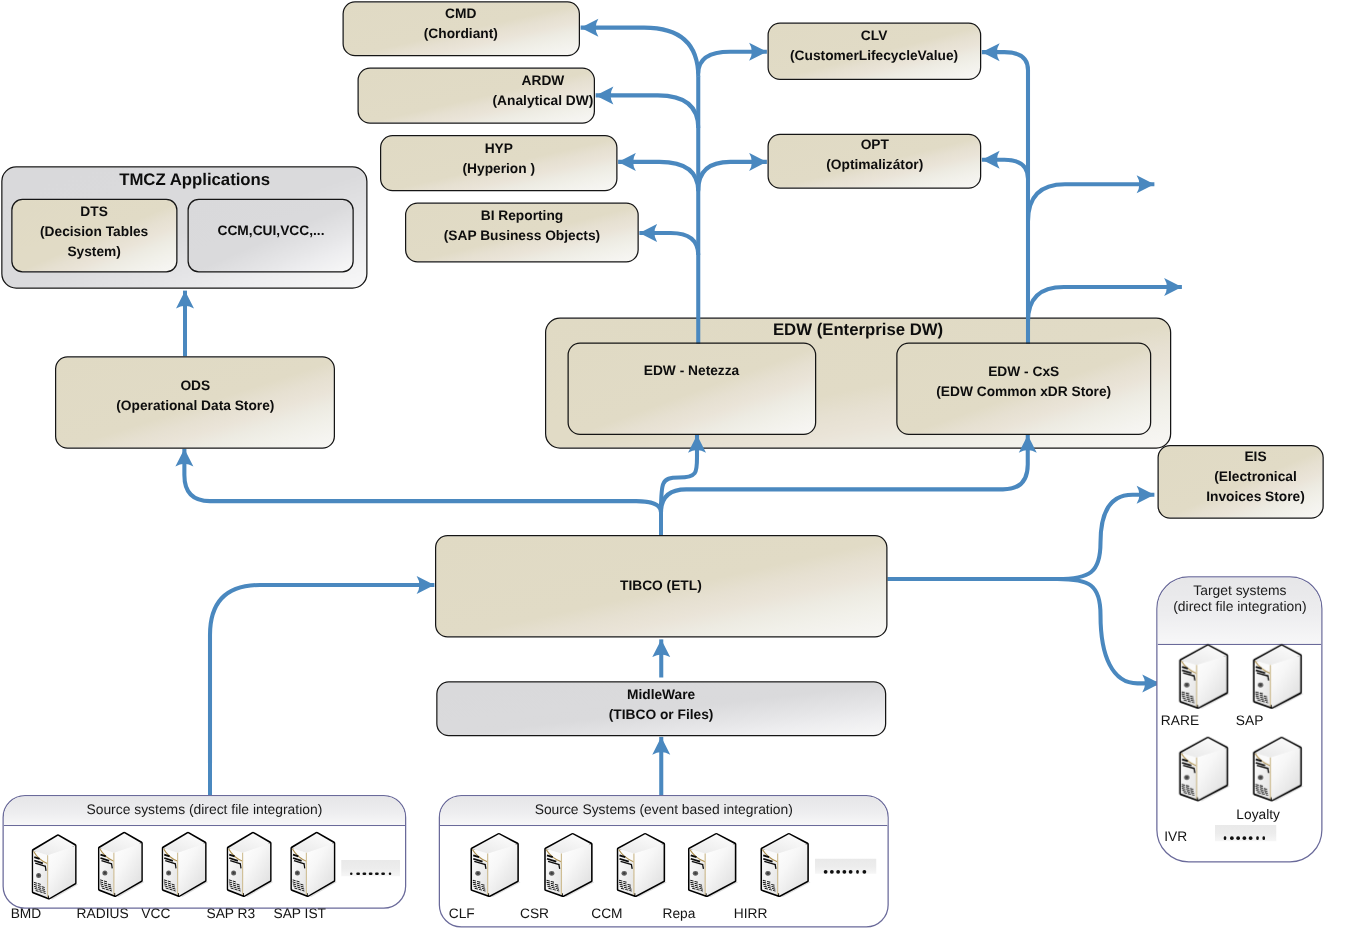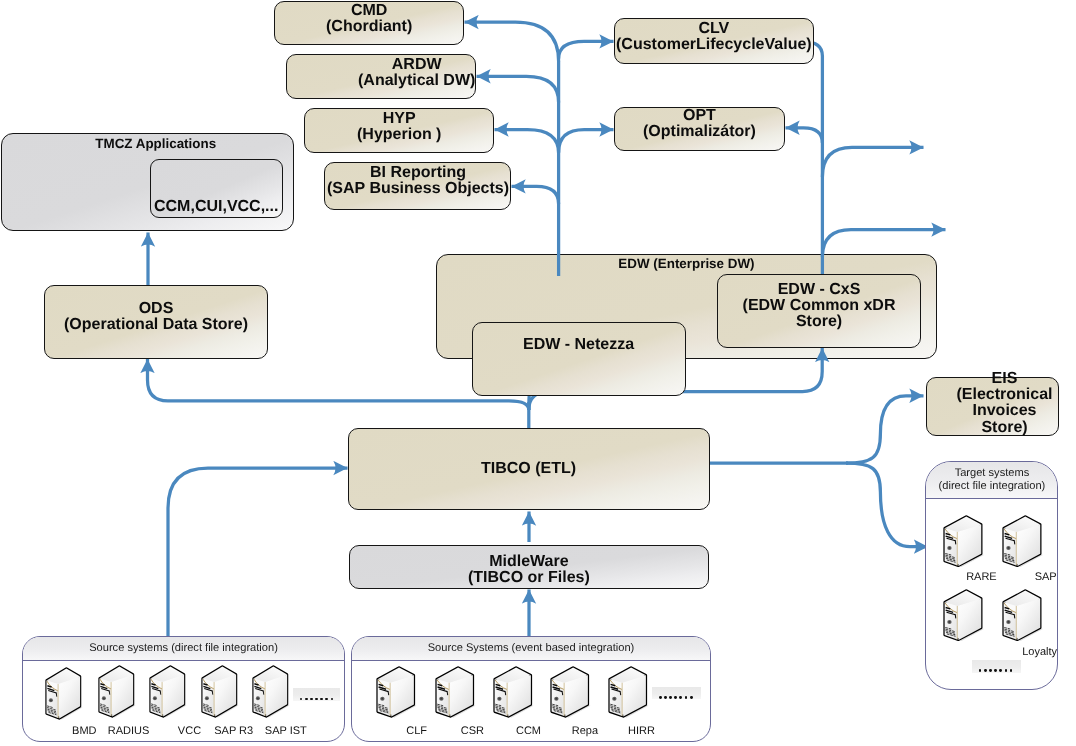--- a/index.html
+++ b/index.html
@@ -5,49 +5,48 @@
   html,body{margin:0;padding:0;background:#ffffff;}
   body{width:1076px;height:746px;position:relative;overflow:hidden;
        font-family:"Liberation Sans",sans-serif;
        -webkit-font-smoothing:antialiased;text-rendering:geometricPrecision;}
   #stage{position:absolute;left:0;top:0;width:1076px;height:746px;}
 
   
   .node{position:absolute;box-sizing:border-box;display:flex;align-items:center;
         justify-content:center;text-align:center;border-radius:10px;}
   .node>.lbl{white-space:pre-line;font-weight:bold;color:#0d0d0d;will-change:transform;transform:translateZ(0);
-             font-size:16px;line-height:16.2px;margin-top:-3.2px;}
+             font-size:11px;line-height:16.2px;margin-top:-3.2px;}
 
   
   .tan{
     border:1.35px solid #151515;
     background:linear-gradient(to bottom right,#e0dac4 0%,#e1dbc6 52%,#e6e0d1 60%,#eae4d8 68%,#edebe2 76%,#f1f0e9 84%,#f5f4f0 93%,#f8f7f4 100%);
   }
   
   .grey{
     border:1.35px solid #151515;
     background:linear-gradient(to bottom right,#d9d9db 0%,#dadadc 52%,#e0e0e2 62%,#e6e6e8 72%,#ededef 82%,#f3f3f4 92%,#f8f8f9 100%);
-    align-items:flex-end;
   }
   
   .grp{
     position:absolute;box-sizing:border-box;border:1px solid #6a6a9a;border-radius:18px;
     background:#ffffff;
   }
   .grp>.hdr{transform:translateZ(0);
     position:absolute;left:0;top:0;right:0;border-top-left-radius:17px;border-top-right-radius:17px;
     border-bottom:1px solid #6a6a9a;
     background:linear-gradient(180deg,#e6e6e8 0%,#ededef 55%,#f7f7f8 100%);
     display:flex;align-items:center;justify-content:center;text-align:center;
     font-size:11.1px;color:#1a1a1a;white-space:pre-line;line-height:13.1px;
   }
 
   svg.arrows{position:absolute;left:0;top:0;width:1076px;height:746px;}
   .srv{position:absolute;}
-  .srvlbl{transform:translateZ(0);position:absolute;text-align:right;font-size:11px;color:#141414;}
+  .srvlbl{transform:translateZ(0);position:absolute;text-align:left;font-size:11px;color:#141414;}
   .dots{position:absolute;background:linear-gradient(180deg,#e9e9e9 0%,#ededed 55%,#f6f6f6 100%);
         font-size:0;color:transparent;}
   .dots i{position:absolute;width:2.8px;height:2.8px;border-radius:50%;background:#101010;}
 </style>
 </head>
 <body>
 
 <div id="stage">
 
   <div class="grp" style="left:1.2px;top:132.8px;width:293.1px;height:98.2px;border:1.35px solid #151515;border-radius:12px;background:linear-gradient(to bottom right,#d9d9db 0%,#dadadc 52%,#e0e0e2 62%,#e6e6e8 72%,#ededef 82%,#f3f3f4 92%,#f8f8f9 100%);">
@@ -111,67 +110,72 @@
   <div class="node tan" style="left:304px;top:108px;width:190px;height:45px;">
     <div class="lbl" style="position:relative;top:-1.6px">HYP
 (Hyperion )</div>
     </div>
 
   <div class="node tan" style="left:324px;top:162px;width:187px;height:48px;">
     <div class="lbl" style="position:relative;top:-3.7px">BI Reporting
 (SAP Business Objects)</div>
     </div>
 
-  <div class="node tan" style="left:614px;top:18px;width:200px;height:46px;">
+  <div class="node tan" style="left:614px;top:18px;width:171px;height:46px;">
     <div class="lbl" style="position:relative;top:-2.6px">CLV
 (CustomerLifecycleValue)</div>
     </div>
 
   <div class="node tan" style="left:614px;top:107px;width:171px;height:44px;">
     <div class="lbl" style="position:relative;top:-2.9px">OPT
 (Optimalizátor)</div>
     </div>
 
 
 
-  <div class="node tan" style="left:926px;top:377px;width:133px;height:59px;padding-left:24px;">
+  <div class="node tan" style="left:926px;top:356px;width:133px;height:59px;padding-left:24px;">
     <div class="lbl" style="position:relative;top:-1.3px">EIS
 (Electronical
 Invoices Store)</div>
     </div>
 
   <div class="node tan" style="left:44px;top:285px;width:224px;height:74px;">
     <div class="lbl" style="position:relative;top:-3px">ODS
 (Operational Data Store)</div>
     </div>
 
   <div class="node tan" style="left:348px;top:428px;width:362px;height:82px;">
     <div class="lbl" style="position:relative;top:1.6px">TIBCO (ETL)</div>
     </div>
 
   <div class="node grey" style="left:348.5px;top:544.6px;width:360px;height:44.6px;">
     <div class="lbl" style="position:relative;top:-1.4px">MidleWare
 (TIBCO or Files)</div>
     </div>
 
+  <div class="node tan" style="left:9.3px;top:159.1px;width:132.3px;height:59.1px;border-radius:9px;">
+    <div class="lbl" style="position:relative;top:-1px">DTS
+(Decision Tables
+System)</div>
+    </div>
 
   <div class="node grey" style="left:150.3px;top:159.1px;width:132.6px;height:59.1px;border-radius:9px;">
     <div class="lbl" style="position:relative;top:-2px">CCM,CUI,VCC,...</div>
     </div>
 
-  <div class="node tan" style="left:472px;top:274px;width:214px;height:74px;margin-top:48px;">
+  <div class="node tan" style="left:454px;top:274px;width:199px;height:74px;">
     <div class="lbl" style="position:relative;top:-12.3px">EDW - Netezza</div>
     </div>
 
   <div class="node tan" style="left:717px;top:274px;width:204px;height:74px;">
     <div class="lbl" style="position:relative;top:-3.6px">EDW - CxS
 (EDW Common xDR Store)</div>
     </div>
 
-  <div class="grp" style="left:22px;top:636px;width:323px;height:106px;">
+  <div class="grp" style="left:2px;top:636px;width:323px;height:91px;">
     <div class="hdr" style="height:23px;">Source systems (direct file integration)</div>
     <div class="srv" style="left:22.4px;top:30px;"><svg width="38" height="55" viewBox="-0.5 -0.5 38 55" preserveAspectRatio="none">
 <defs>
   <linearGradient id="gfu0" x1="0" y1="0.1" x2="1" y2="0.8">
     <stop offset="0" stop-color="#fbfbfb"></stop>
               <stop offset="0.5" stop-color="#f0f0f0"></stop>
               <stop offset="1" stop-color="#e6e6e6"></stop>
   </linearGradient>
   <linearGradient id="gsu0" x1="0.0" y1="0" x2="0.85" y2="1">
     <stop offset="0" stop-color="#ffffff"></stop>
@@ -618,21 +622,21 @@
 </svg></div>
     <div class="srvlbl" style="left:7px;top:88px;width:68px;">CLF</div>
     <div class="srvlbl" style="left:64px;top:88px;width:68px;">CSR</div>
     <div class="srvlbl" style="left:121px;top:88px;width:68px;">CCM</div>
     <div class="srvlbl" style="left:178px;top:88px;width:68px;">Repa</div>
     <div class="srvlbl" style="left:235px;top:88px;width:68px;">HIRR</div>
     <div class="dots" style="left:300.2px;top:49.8px;width:48.7px;height:12.7px;">• • • • • • •<i style="left:6.6px;top:9.6px"></i><i style="left:11.77px;top:9.6px"></i><i style="left:16.939999999999998px;top:9.6px"></i><i style="left:22.11px;top:9.6px"></i><i style="left:27.28px;top:9.6px"></i><i style="left:32.45px;top:9.6px"></i><i style="left:37.62px;top:9.6px"></i></div>
   </div>
 
   <div class="grp" style="left:925.4px;top:461.1px;width:133.1px;height:228.5px;border-radius:26px;">
-    <div class="hdr" style="height:35px;border-top-left-radius:25px;border-top-right-radius:25px;padding-bottom:1px;">Target systems
+    <div class="hdr" style="height:35px;border-top-left-radius:25px;border-top-right-radius:25px;padding-bottom:18px;">Target systems
 (direct file integration)</div>
     <div class="srv" style="left:16.5px;top:53.4px;"><svg width="41.4" height="54.4" viewBox="-0.5 -0.5 38 55" preserveAspectRatio="none">
 <defs>
   <linearGradient id="gfu10" x1="0" y1="0.1" x2="1" y2="0.8">
     <stop offset="0" stop-color="#fbfbfb"></stop>
               <stop offset="0.5" stop-color="#f0f0f0"></stop>
               <stop offset="1" stop-color="#e6e6e6"></stop>
   </linearGradient>
   <linearGradient id="gsu10" x1="0.0" y1="0" x2="0.85" y2="1">
     <stop offset="0" stop-color="#ffffff"></stop>

